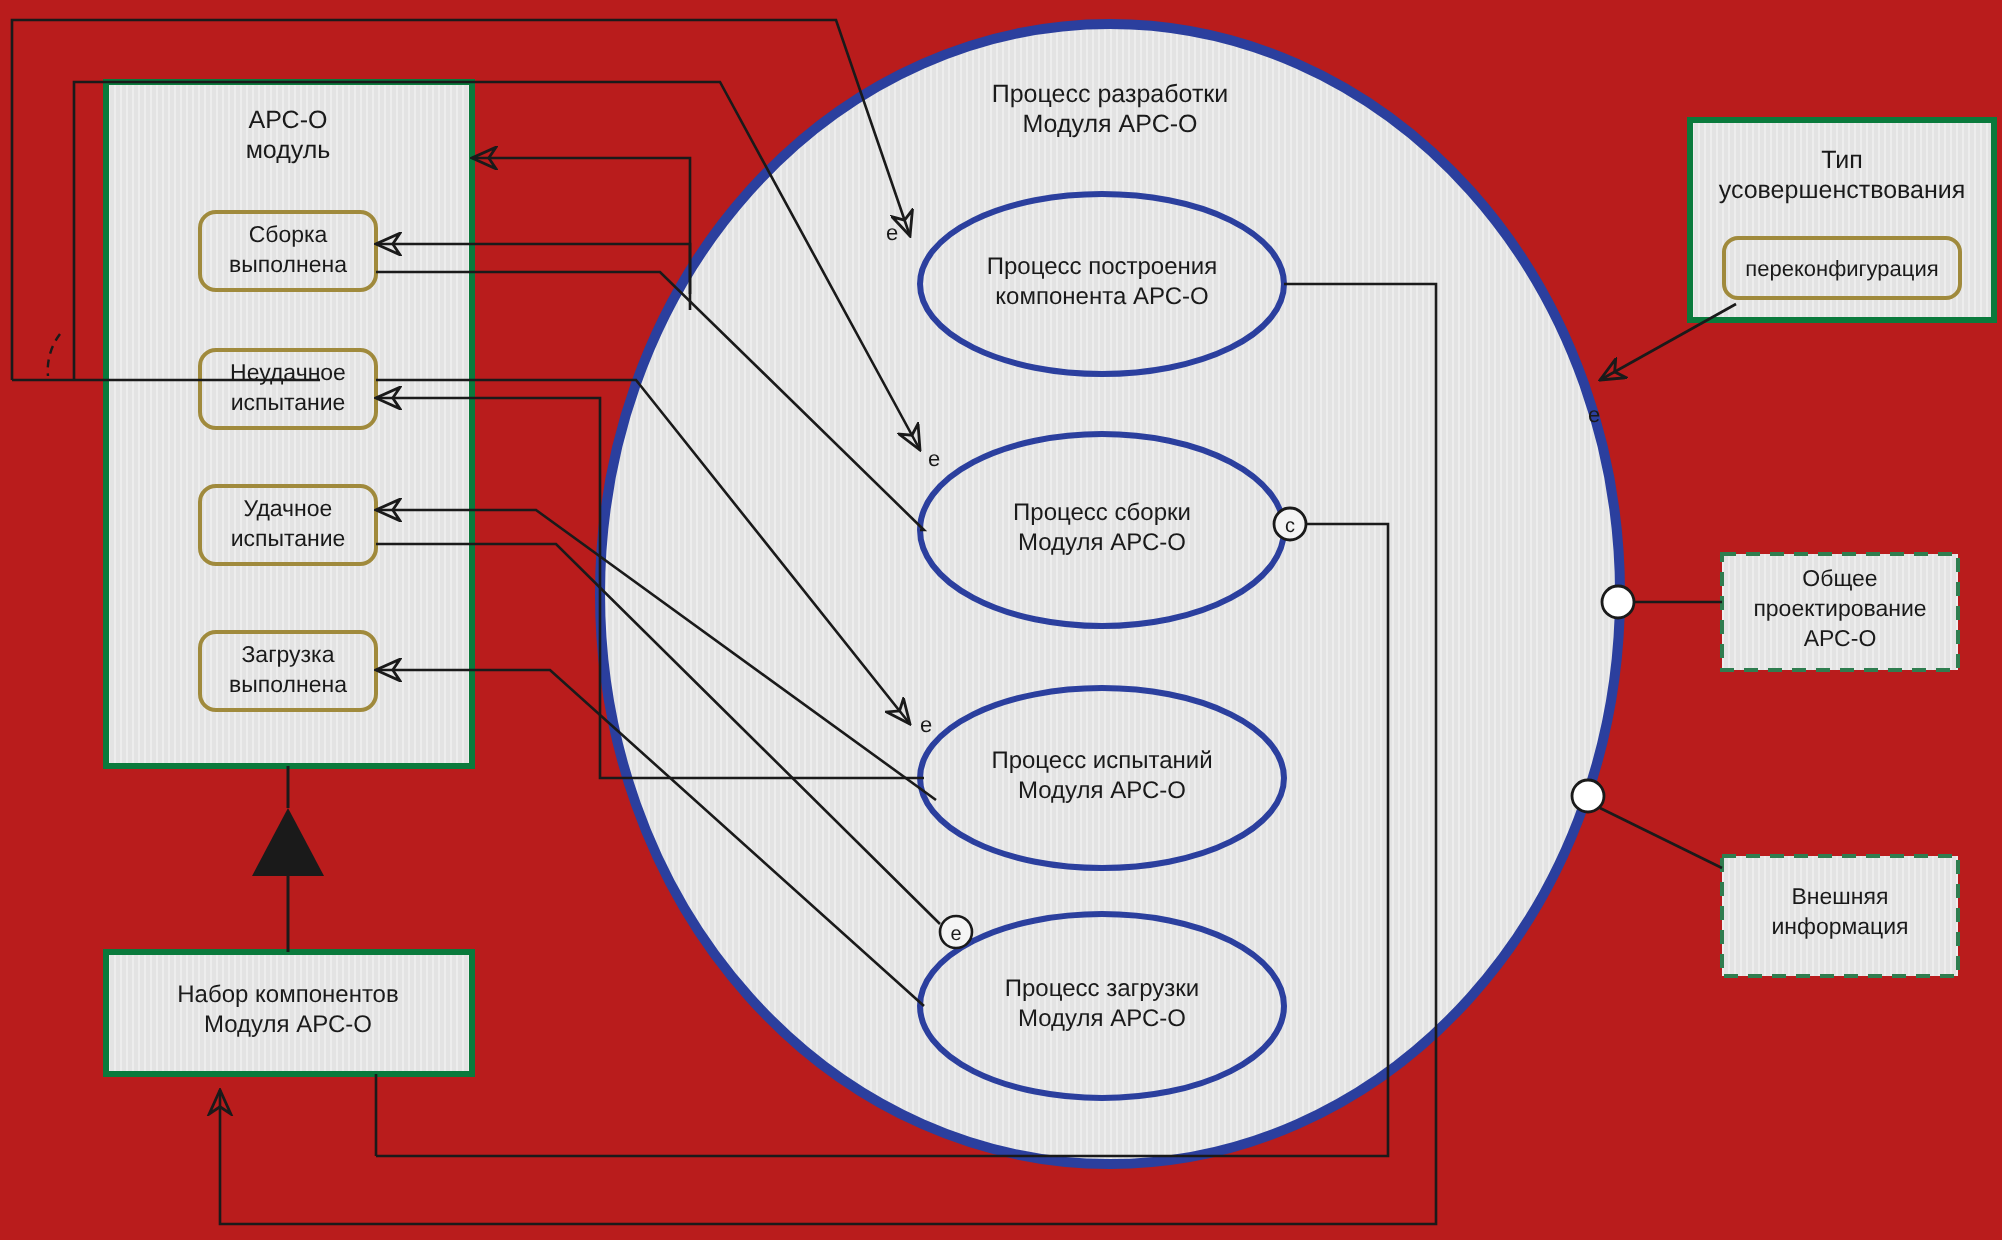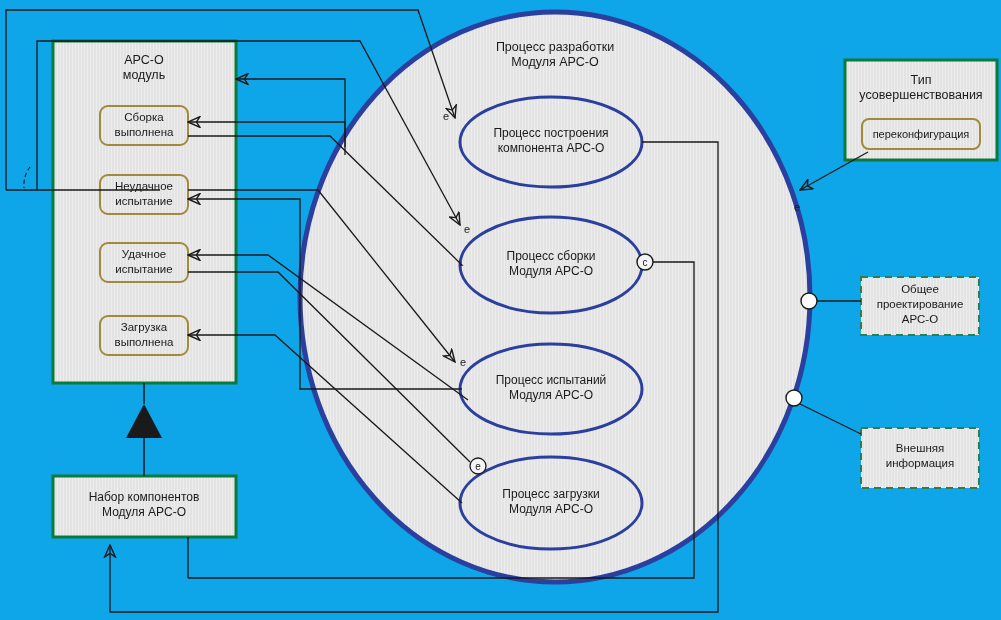--- a/index.html
+++ b/index.html
@@ -1,19 +1,19 @@
 <!DOCTYPE html>
 <html><head>
 <meta charset="utf-8">
 <title>OPM Diagram</title>
 <style>
   html,body{margin:0;padding:0;background:#f4f4f4;}
   body{width:1001px;height:620px;overflow:hidden;
        font-family:"Liberation Sans","DejaVu Sans",sans-serif;}
-  #stage{position:relative;width:1001px;height:620px;background:#0ea5e9;}
+  #stage{position:relative;width:1001px;height:620px;background:#b91c1c;}
   svg{position:absolute;left:0;top:0;width:1001px;height:620px;}
   .lbl{font-family:"Liberation Sans","DejaVu Sans",sans-serif;fill:#1a1a1a;}
 </style>
 </head>
 <body>
 
 <div id="stage">
 <svg viewBox="0 0 1001 620" xmlns="http://www.w3.org/2000/svg">
   <defs>
     <pattern id="hatch" width="3" height="3" patternUnits="userSpaceOnUse">

